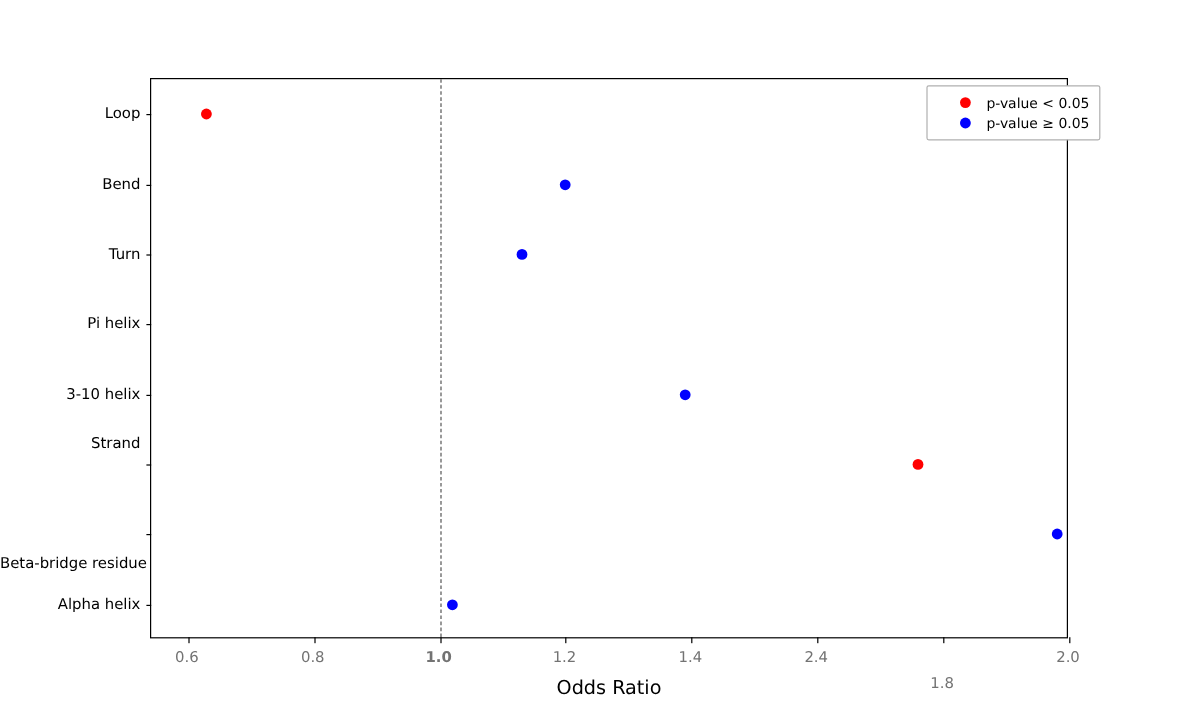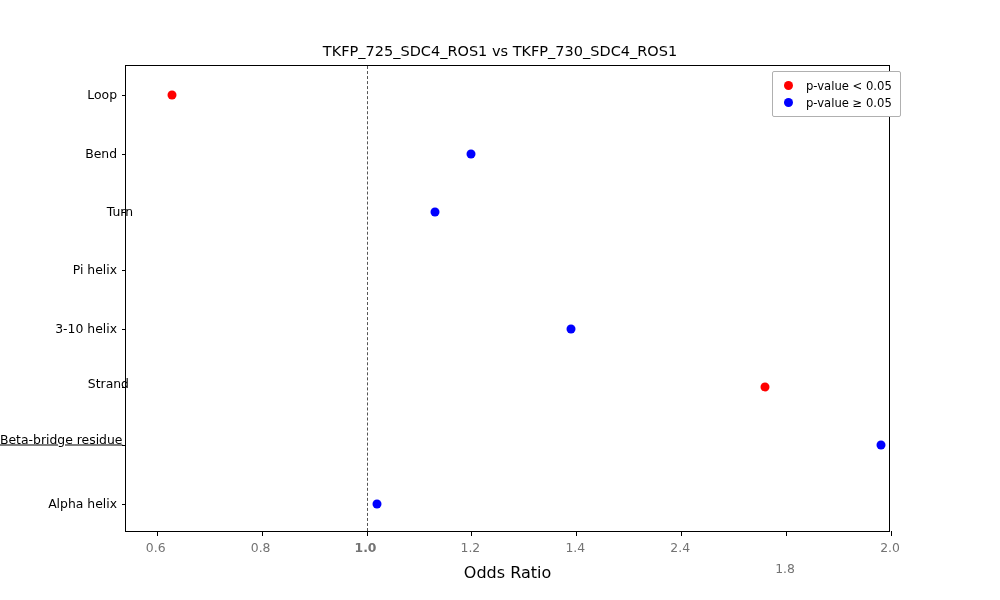--- a/index.html
+++ b/index.html
@@ -110,21 +110,21 @@
   }
 
   
   #legend {
     position: absolute;
     left: 772px;
     top: 71px;
     border: 1px solid #b0b0b0;
     background: #ffffff;
     border-radius: 2px;
-    padding: 5px 8px 5px 5px;
+    padding: 5px 8px 5px 21px;
     box-sizing: border-box;
   }
   .legend-row {
     display: flex;
     align-items: center;
     height: 17px;
   }
   .legend-swatch {
     width: 9px;
     height: 9px;
@@ -137,21 +137,20 @@
     font-size: 11.6px;
     color: #000000;
     white-space: nowrap;
   }
 </style>
 </head>
 <body>
 
 <div id="figure">
 
-  <div id="chart-title">TKFP_725_SDC4_ROS1 vs TKFP_730_SDC4_ROS1</div>
 
   <div id="plot-area">
     <div id="reference-line" style="left: 240.524px; border-left-color: rgb(85, 85, 85);"></div>
     <div id="points-layer">
         <div class="data-point" title="Loop: 0.63" style="left: 46.4685px; top: 29.1875px; background: rgb(255, 0, 0);"></div>
         <div class="data-point" title="Bend: 1.2" style="left: 345.42px; top: 87.5625px; background: rgb(0, 0, 255);"></div>
         <div class="data-point" title="Turn: 1.13" style="left: 308.706px; top: 145.938px; background: rgb(0, 0, 255);"></div>
         <div class="data-point" title="3-10 helix: 1.39" style="left: 445.07px; top: 262.688px; background: rgb(0, 0, 255);"></div>
         <div class="data-point" title="Strand: 1.76" style="left: 639.126px; top: 321.062px; background: rgb(255, 0, 0);"></div>
         <div class="data-point" title="Beta-bridge residue: 1.98" style="left: 754.51px; top: 379.438px; background: rgb(0, 0, 255);"></div>
@@ -175,25 +174,25 @@
         <div class="xtick-mark" style="left: 450.315px;"></div>
         <div class="xtick-mark" style="left: 555.21px;"></div>
         <div class="xtick-mark" style="left: 660.105px;"></div>
         <div class="xtick-mark" style="left: 765px;"></div>
       </div>
   </div>
 
   <div id="ylabels-layer">
       <div class="ytick-label" style="top: 94.1875px; left: 0px; width: 117px; right: auto;">Loop</div>
       <div class="ytick-label" style="top: 152.562px; left: 0px; width: 117px; right: auto;">Bend</div>
-      <div class="ytick-label" style="top: 210.938px; left: 0px; width: 117px; right: auto; margin-left: 16px;">Turn</div>
+      <div class="ytick-label" style="top: 210.938px; left: 0px; width: 117px; right: auto;">Turn</div>
       <div class="ytick-label" style="top: 269.312px; left: 0px; width: 117px; right: auto;">Pi helix</div>
       <div class="ytick-label" style="top: 327.688px; left: 0px; width: 117px; right: auto;">3-10 helix</div>
-      <div class="ytick-label" style="top: 383px; left: 0px; width: 117px; right: auto; padding-left: 12px;">Strand</div>
-      <div class="ytick-label" style="top: 439px; left: 0px; width: 117px; right: auto; text-decoration: underline;">Beta-bridge residue</div>
+      <div class="ytick-label" style="top: 369px; left: 0px; width: 117px; right: auto;">Strand</div>
+      <div class="ytick-label" style="top: 469px; left: 0px; width: 117px; right: auto;">Beta-bridge residue</div>
       <div class="ytick-label" style="top: 502.812px; left: 0px; width: 117px; right: auto;">Alpha helix</div>
     </div>
   <div id="xlabels-layer">
       <div class="xtick-label" style="left: 155.734px;">0.6</div>
       <div class="xtick-label" style="left: 260.629px; text-align: right;">0.8</div>
       <div class="xtick-label" style="left: 365.524px; font-weight: bold;">1.0</div>
       <div class="xtick-label" style="left: 470.42px;">1.2</div>
       <div class="xtick-label" style="left: 575.315px;">1.4</div>
       <div class="xtick-label" style="left: 680.21px;">2.4</div>
       <div class="xtick-label" style="left: 785.105px; margin-top: 21px;">1.8</div>

